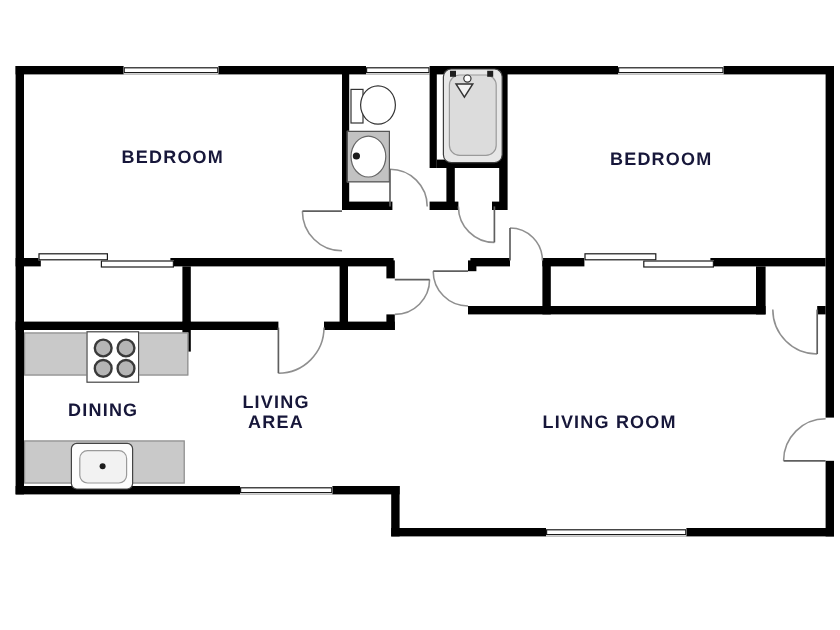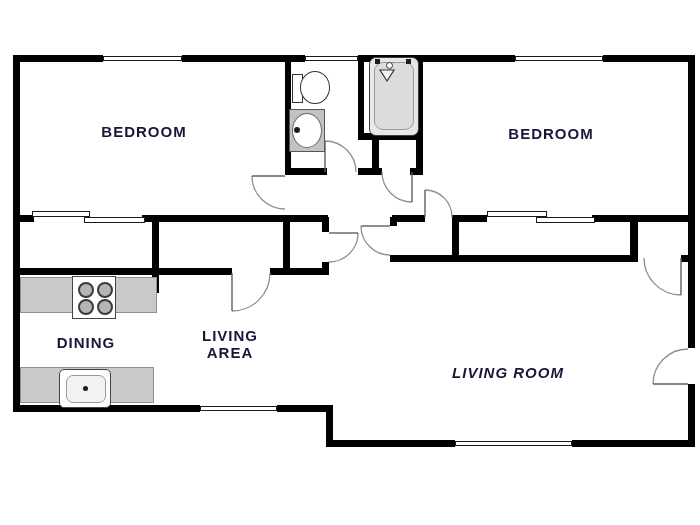--- a/index.html
+++ b/index.html
@@ -141,15 +141,15 @@
     <path d="M380,70 L394,70 L387,81 Z" stroke="#333" stroke-width="1.2" fill="#f2f2f2"></path>
   </svg>
 
   <div class="room-label" style="left:144px;top:131px;">BEDROOM</div>
   <div class="room-label" style="left:551px;top:133px;">BEDROOM</div>
   <div class="room-label" style="left:86px;top:342px;">DINING</div>
   <div class="room-label" style="left:230px;top:344px;">
     <div>LIVING</div>
     <div>AREA</div>
   </div>
-  <div class="room-label" style="left:508px;top:372px;font-style:italic;">LIVING ROOM</div>
+  <div class="room-label" style="left:508px;top:352px;">LIVING ROOM</div>
 
 </div>
 
 </body></html>

